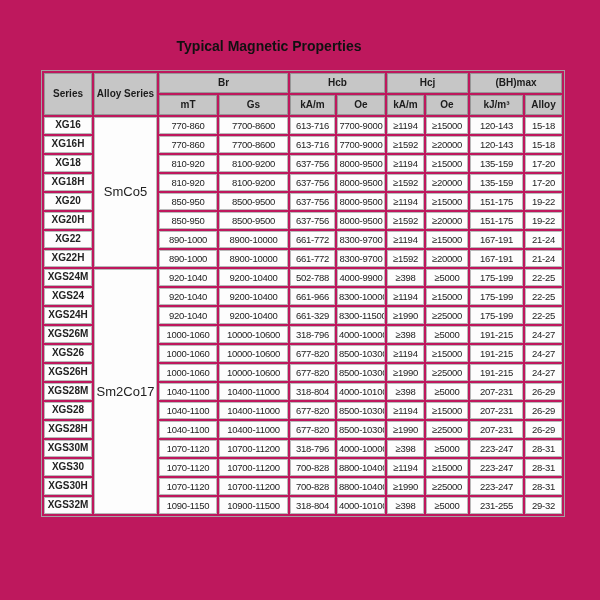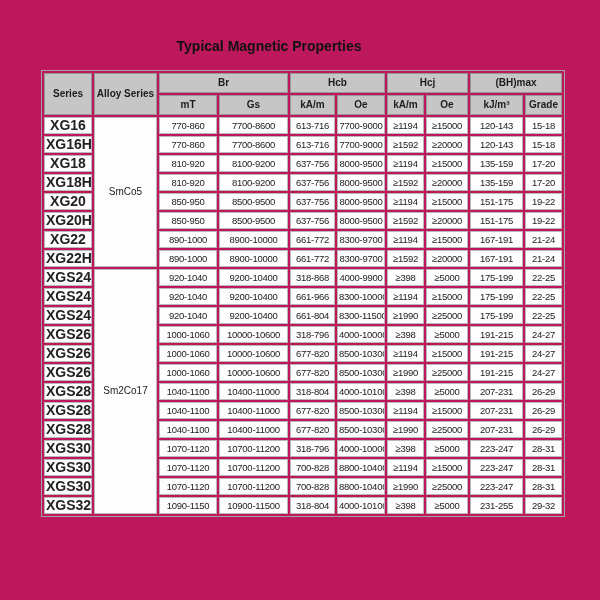--- a/index.html
+++ b/index.html
@@ -53,25 +53,25 @@
   table.tbl tbody td {
     background: #fdfdfd;
     border: 1px solid #b9b9b9;
     font-size: 9.5px;
     letter-spacing: -0.25px;
     height: 15px;
     color: #222;
   }
   table.tbl tbody td.grade {
     font-weight: bold;
-    font-size: 14px;
+    font-size: 10px;
     letter-spacing: 0;
   }
   table.tbl tbody td.alloy {
-    font-size: 10px;
+    font-size: 13px;
     letter-spacing: 0;
   }
 </style>
 </head>
 <body>
 
 <div class="page">
 
   <div class="title">Typical Magnetic Properties</div>
 
@@ -98,21 +98,21 @@
         <th colspan="2">(BH)max</th>
       </tr>
       <tr>
         <th>mT</th>
         <th>Gs</th>
         <th>kA/m</th>
         <th>Oe</th>
         <th>kA/m</th>
         <th>Oe</th>
         <th>kJ/m³</th>
-        <th>Grade</th>
+        <th>Alloy</th>
       </tr>
     </thead>
     <tbody>
         <tr>
           <td class="grade">XG16</td>
           <td class="alloy" rowspan="8">SmCo5</td>
           <td>770-860</td>
           <td>7700-8600</td>
           <td>613-716</td>
           <td>7700-9000</td>
@@ -196,21 +196,21 @@
           <td>≥1592</td>
           <td>≥20000</td>
           <td>167-191</td>
           <td>21-24</td>
         </tr>
         <tr>
           <td class="grade">XGS24M</td>
           <td class="alloy" rowspan="13">Sm2Co17</td>
           <td>920-1040</td>
           <td>9200-10400</td>
-          <td>318-868</td>
+          <td>502-788</td>
           <td>4000-9900</td>
           <td>≥398</td>
           <td>≥5000</td>
           <td>175-199</td>
           <td>22-25</td>
         </tr>
         <tr>
           <td class="grade">XGS24</td>
           <td>920-1040</td>
           <td>9200-10400</td>
@@ -218,21 +218,21 @@
           <td>8300-10000</td>
           <td>≥1194</td>
           <td>≥15000</td>
           <td>175-199</td>
           <td>22-25</td>
         </tr>
         <tr>
           <td class="grade">XGS24H</td>
           <td>920-1040</td>
           <td>9200-10400</td>
-          <td>661-804</td>
+          <td>661-329</td>
           <td>8300-11500</td>
           <td>≥1990</td>
           <td>≥25000</td>
           <td>175-199</td>
           <td>22-25</td>
         </tr>
         <tr>
           <td class="grade">XGS26M</td>
           <td>1000-1060</td>
           <td>10000-10600</td>

